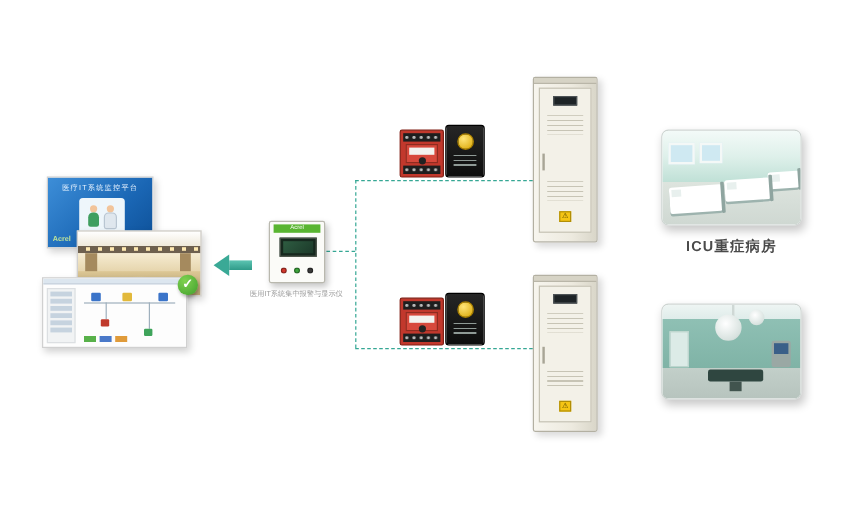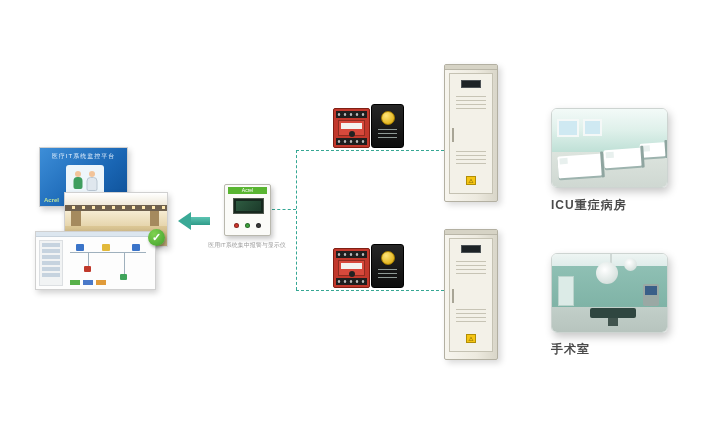--- a/index.html
+++ b/index.html
@@ -115,21 +115,21 @@
 .or-light{position:absolute;border-radius:50%;background:radial-gradient(circle at 40% 35%,#ffffff,#d8e2df 70%,#b9c6c2)}
 .ol1{left:44px;top:8px;width:22px;height:22px}
 .ol2{left:72px;top:4px;width:13px;height:13px}
 .or-door{position:absolute;left:6px;top:22px;width:16px;height:30px;background:#dcebe7;border:1px solid #bcd4cd}
 .or-monitor{position:absolute;right:8px;top:30px;width:16px;height:22px;background:#9aa8a4;border-radius:2px}
 .or-monitor::before{content:"";position:absolute;left:2px;top:2px;right:2px;height:9px;background:#3a5f88}
 .or-table{position:absolute;left:38px;top:54px;width:46px;height:10px;background:#2f4640;border-radius:2px}
 .or-table::after{content:"";position:absolute;left:50%;transform:translateX(-50%);top:10px;width:10px;height:8px;background:#41544e}
 
 
-.branch-label{position:absolute;left:551px;width:117px;font-size:12px;font-weight:bold;color:#4a4a4a;letter-spacing:1px;z-index:2}
+.branch-label{position:absolute;left:551px;width:117px;text-align:center;font-size:12px;font-weight:bold;color:#4a4a4a;letter-spacing:1px;z-index:2}
 .lbl-icu{top:197px}
 .lbl-or{top:341px}
 </style>
 </head>
 <body>
 
 <div class="canvas">
 
   <div class="dash-h dh-panel"></div>
   <div class="dash-v dv-trunk"></div>
@@ -267,15 +267,14 @@
 
   <div class="photo photo-or">
     <div class="or-bg"></div>
     <div class="or-door"></div>
     <div class="or-arm"></div>
     <div class="or-light ol1"></div>
     <div class="or-light ol2"></div>
     <div class="or-monitor"></div>
     <div class="or-table"></div>
   </div>
-  <div class="branch-label lbl-or">手术室</div>
 
 </div>
 
 </body></html>

